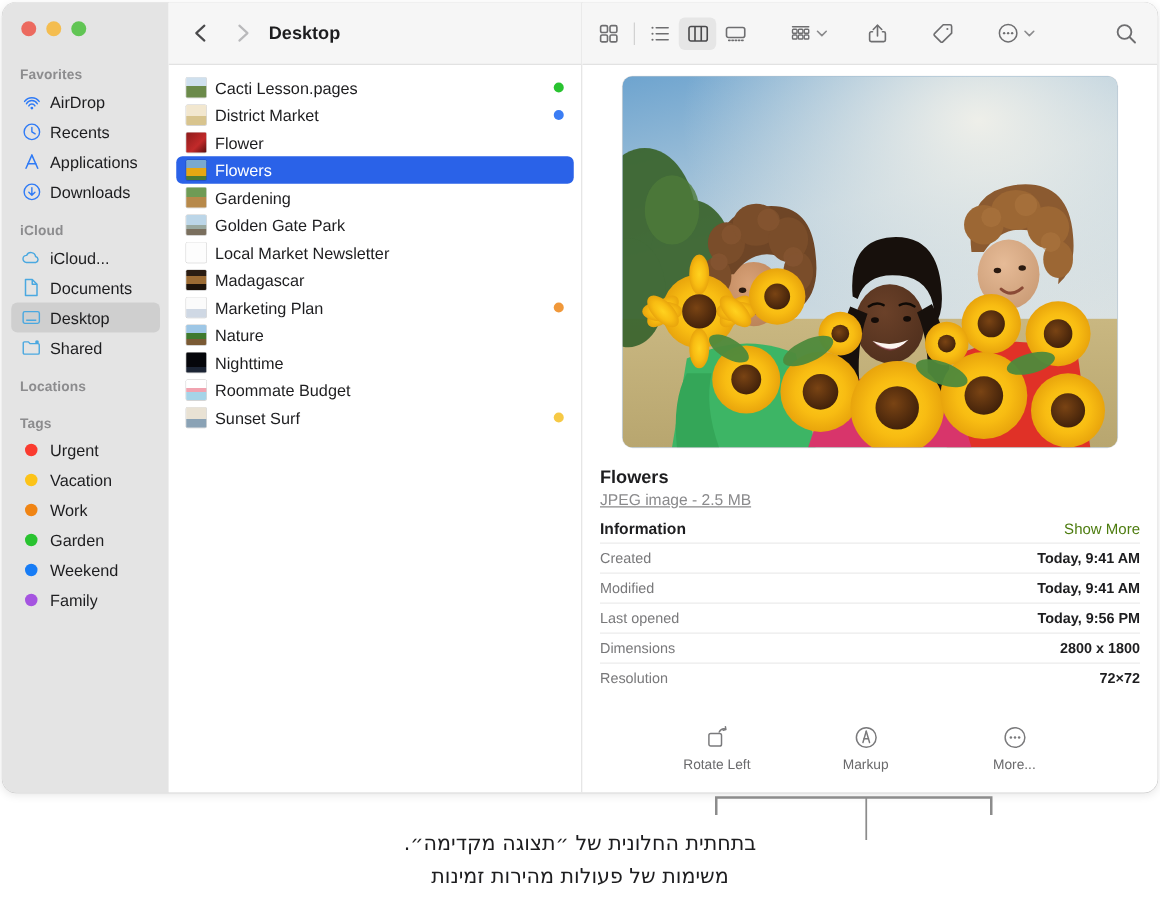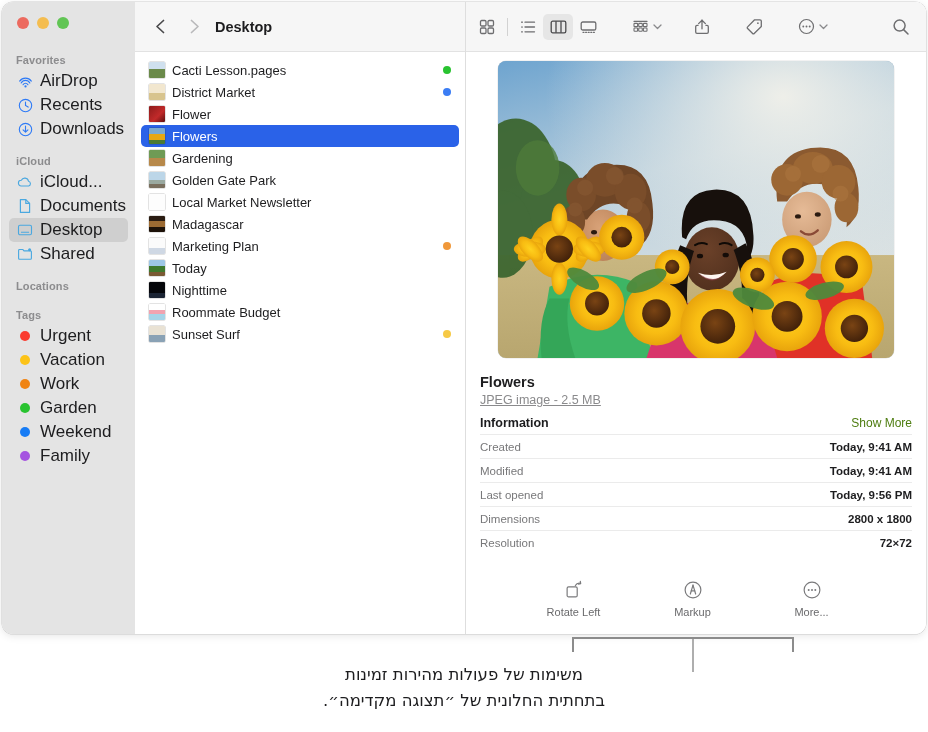--- a/index.html
+++ b/index.html
@@ -61,21 +61,21 @@
     letter-spacing: 0.1px;
   }
   .sb-item {
     height: 24px;
     display: flex;
     align-items: center;
     margin: 0 7px;
     padding-left: 7px;
     border-radius: 5px;
     color: #1d1d1f;
-    font-size: 17px;
+    font-size: 13px;
   }
   .sb-item.selected { background: #cfcfcf; }
   .sb-ico {
     width: 18px;
     height: 16px;
     margin-right: 6px;
     display: inline-flex;
     align-items: center;
     justify-content: center;
     flex: 0 0 18px;
@@ -249,20 +249,30 @@
             <span class="sb-ico">
               <svg width="15" height="15" viewBox="0 0 16 16" fill="none" stroke="#2f7bf6" stroke-width="1.2">
                 <circle cx="8" cy="8" r="6.6"></circle>
                 <path d="M8 4.3V8l2.8 1.7" stroke-linecap="round"></path>
               </svg>
             </span>
             <span class="sb-label">Recents</span>
           </div>
           <div class="sb-item">
             <span class="sb-ico">
+              <svg width="15" height="15" viewBox="0 0 16 16" fill="none" stroke="#2f7bf6" stroke-width="1.3" stroke-linejoin="round" stroke-linecap="round">
+                <path d="M8 2.2 L3 13.4"></path>
+                <path d="M8 2.2 L13 13.4"></path>
+                <path d="M4.7 9.6 H11.3"></path>
+              </svg>
+            </span>
+            <span class="sb-label">Applications</span>
+          </div>
+          <div class="sb-item">
+            <span class="sb-ico">
               <svg width="15" height="15" viewBox="0 0 16 16" fill="none" stroke="#2f7bf6" stroke-width="1.2">
                 <circle cx="8" cy="8" r="6.6"></circle>
                 <path d="M8 4.4v6.2M5.4 8.3 8 10.9l2.6-2.6" stroke-linecap="round" stroke-linejoin="round"></path>
               </svg>
             </span>
             <span class="sb-label">Downloads</span>
           </div>
           <div style="height: 10px;"></div>
           <div class="sb-head">iCloud</div>
           <div class="sb-item">
@@ -398,21 +408,21 @@
             <span class="fname">Madagascar</span>
             <span class="ftag"></span>
           </div>
           <div class="frow">
             <span class="ficon" style="background: linear-gradient(rgb(251, 251, 251) 0px, rgb(251, 251, 251) 60%, rgb(207, 216, 228) 60%, rgb(207, 216, 228) 100%);"></span>
             <span class="fname">Marketing Plan</span>
             <span class="ftag" style="background: rgb(240, 152, 58);"></span>
           </div>
           <div class="frow">
             <span class="ficon" style="background: linear-gradient(rgb(158, 199, 230) 0px, rgb(158, 199, 230) 40%, rgb(63, 122, 46) 40%, rgb(63, 122, 46) 72%, rgb(122, 90, 52) 72%, rgb(122, 90, 52) 100%);"></span>
-            <span class="fname">Today</span>
+            <span class="fname">Nature</span>
             <span class="ftag"></span>
           </div>
           <div class="frow">
             <span class="ficon" style="background: linear-gradient(rgb(5, 6, 10) 0px, rgb(5, 6, 10) 70%, rgb(27, 36, 52) 70%, rgb(27, 36, 52) 100%);"></span>
             <span class="fname">Nighttime</span>
             <span class="ftag"></span>
           </div>
           <div class="frow">
             <span class="ficon" style="background: linear-gradient(rgb(255, 255, 255) 0px, rgb(255, 255, 255) 40%, rgb(241, 163, 176) 40%, rgb(241, 163, 176) 62%, rgb(165, 212, 232) 62%, rgb(165, 212, 232) 100%);"></span>
             <span class="fname">Roommate Budget</span>
@@ -778,17 +788,17 @@
       </div>
     </div>
   </div>
 
   <svg class="callout-svg" width="928" height="732">
     <path d="M573 652 L573 638 L793 638 L793 652" fill="none" stroke="#8c8c8c" stroke-width="2"></path>
     <path d="M693 638 L693 672" fill="none" stroke="#8c8c8c" stroke-width="1.4"></path>
   </svg>
 
   <div class="caption">
+    <div>בתחתית החלונית של ״תצוגה מקדימה״.</div>
     <div>משימות של פעולות מהירות זמינות</div>
-    <div>בתחתית החלונית של ״תצוגה מקדימה״.</div>
   </div>
 
 </div>
 
 </body></html>

